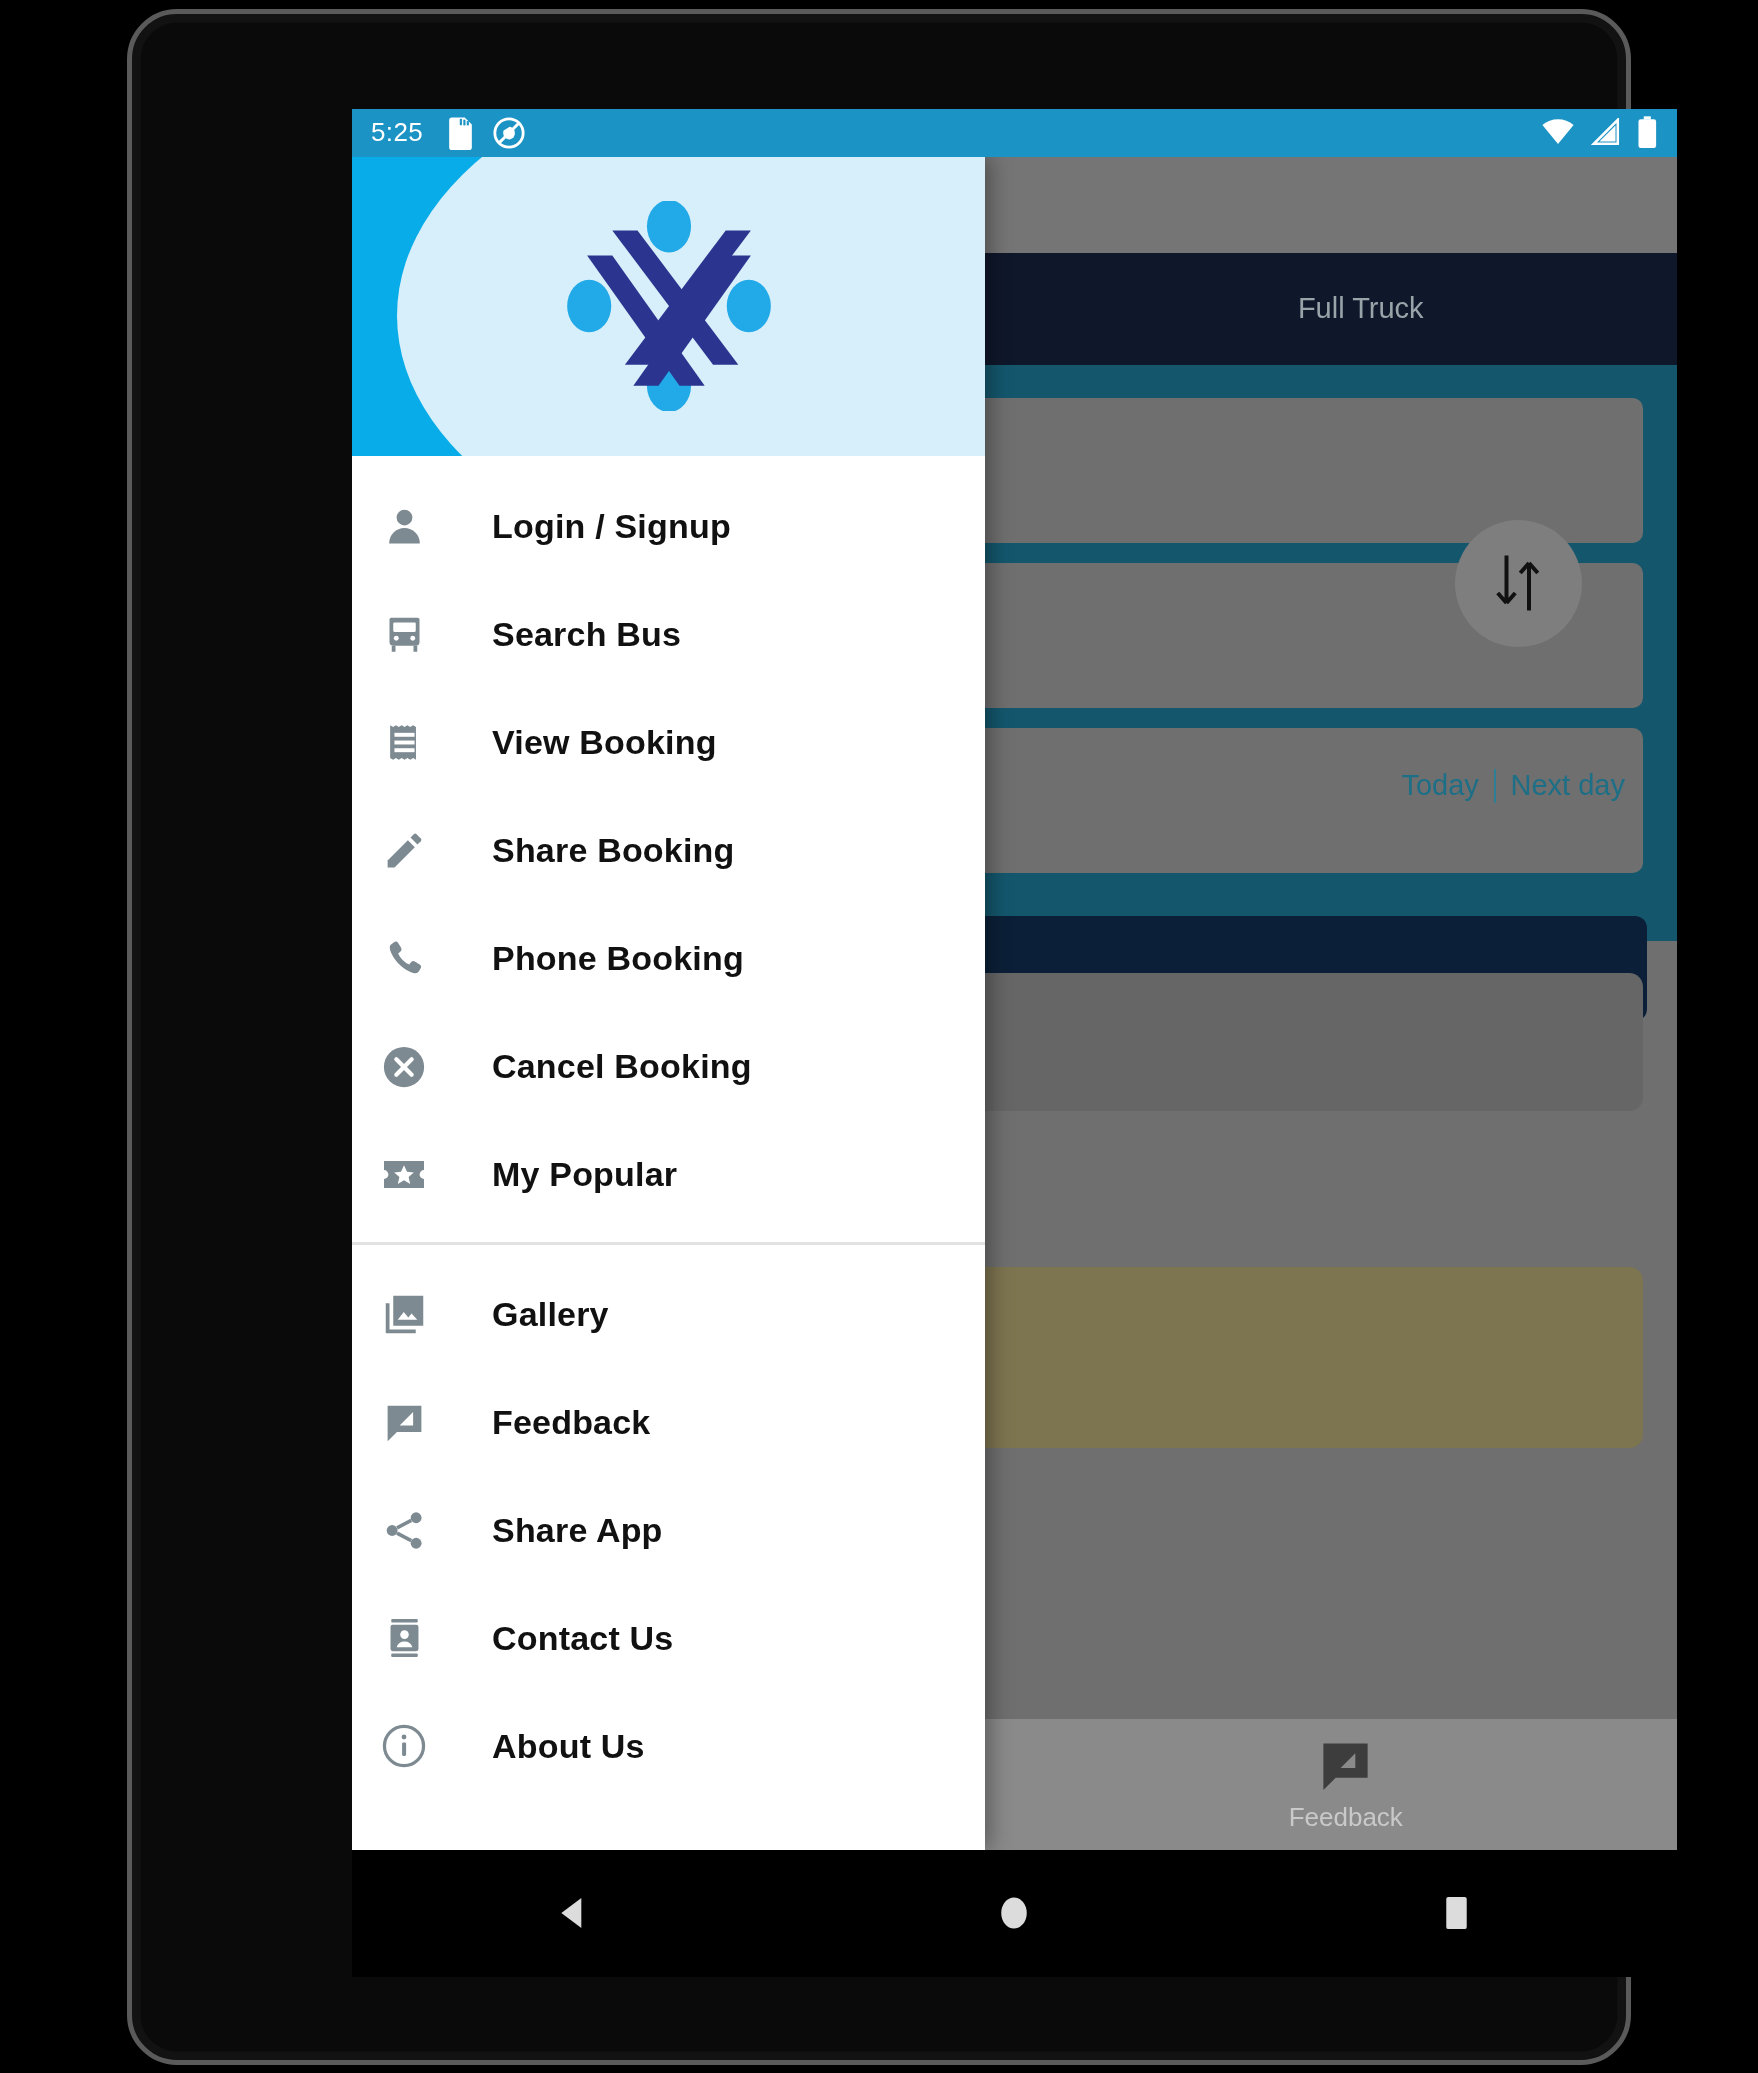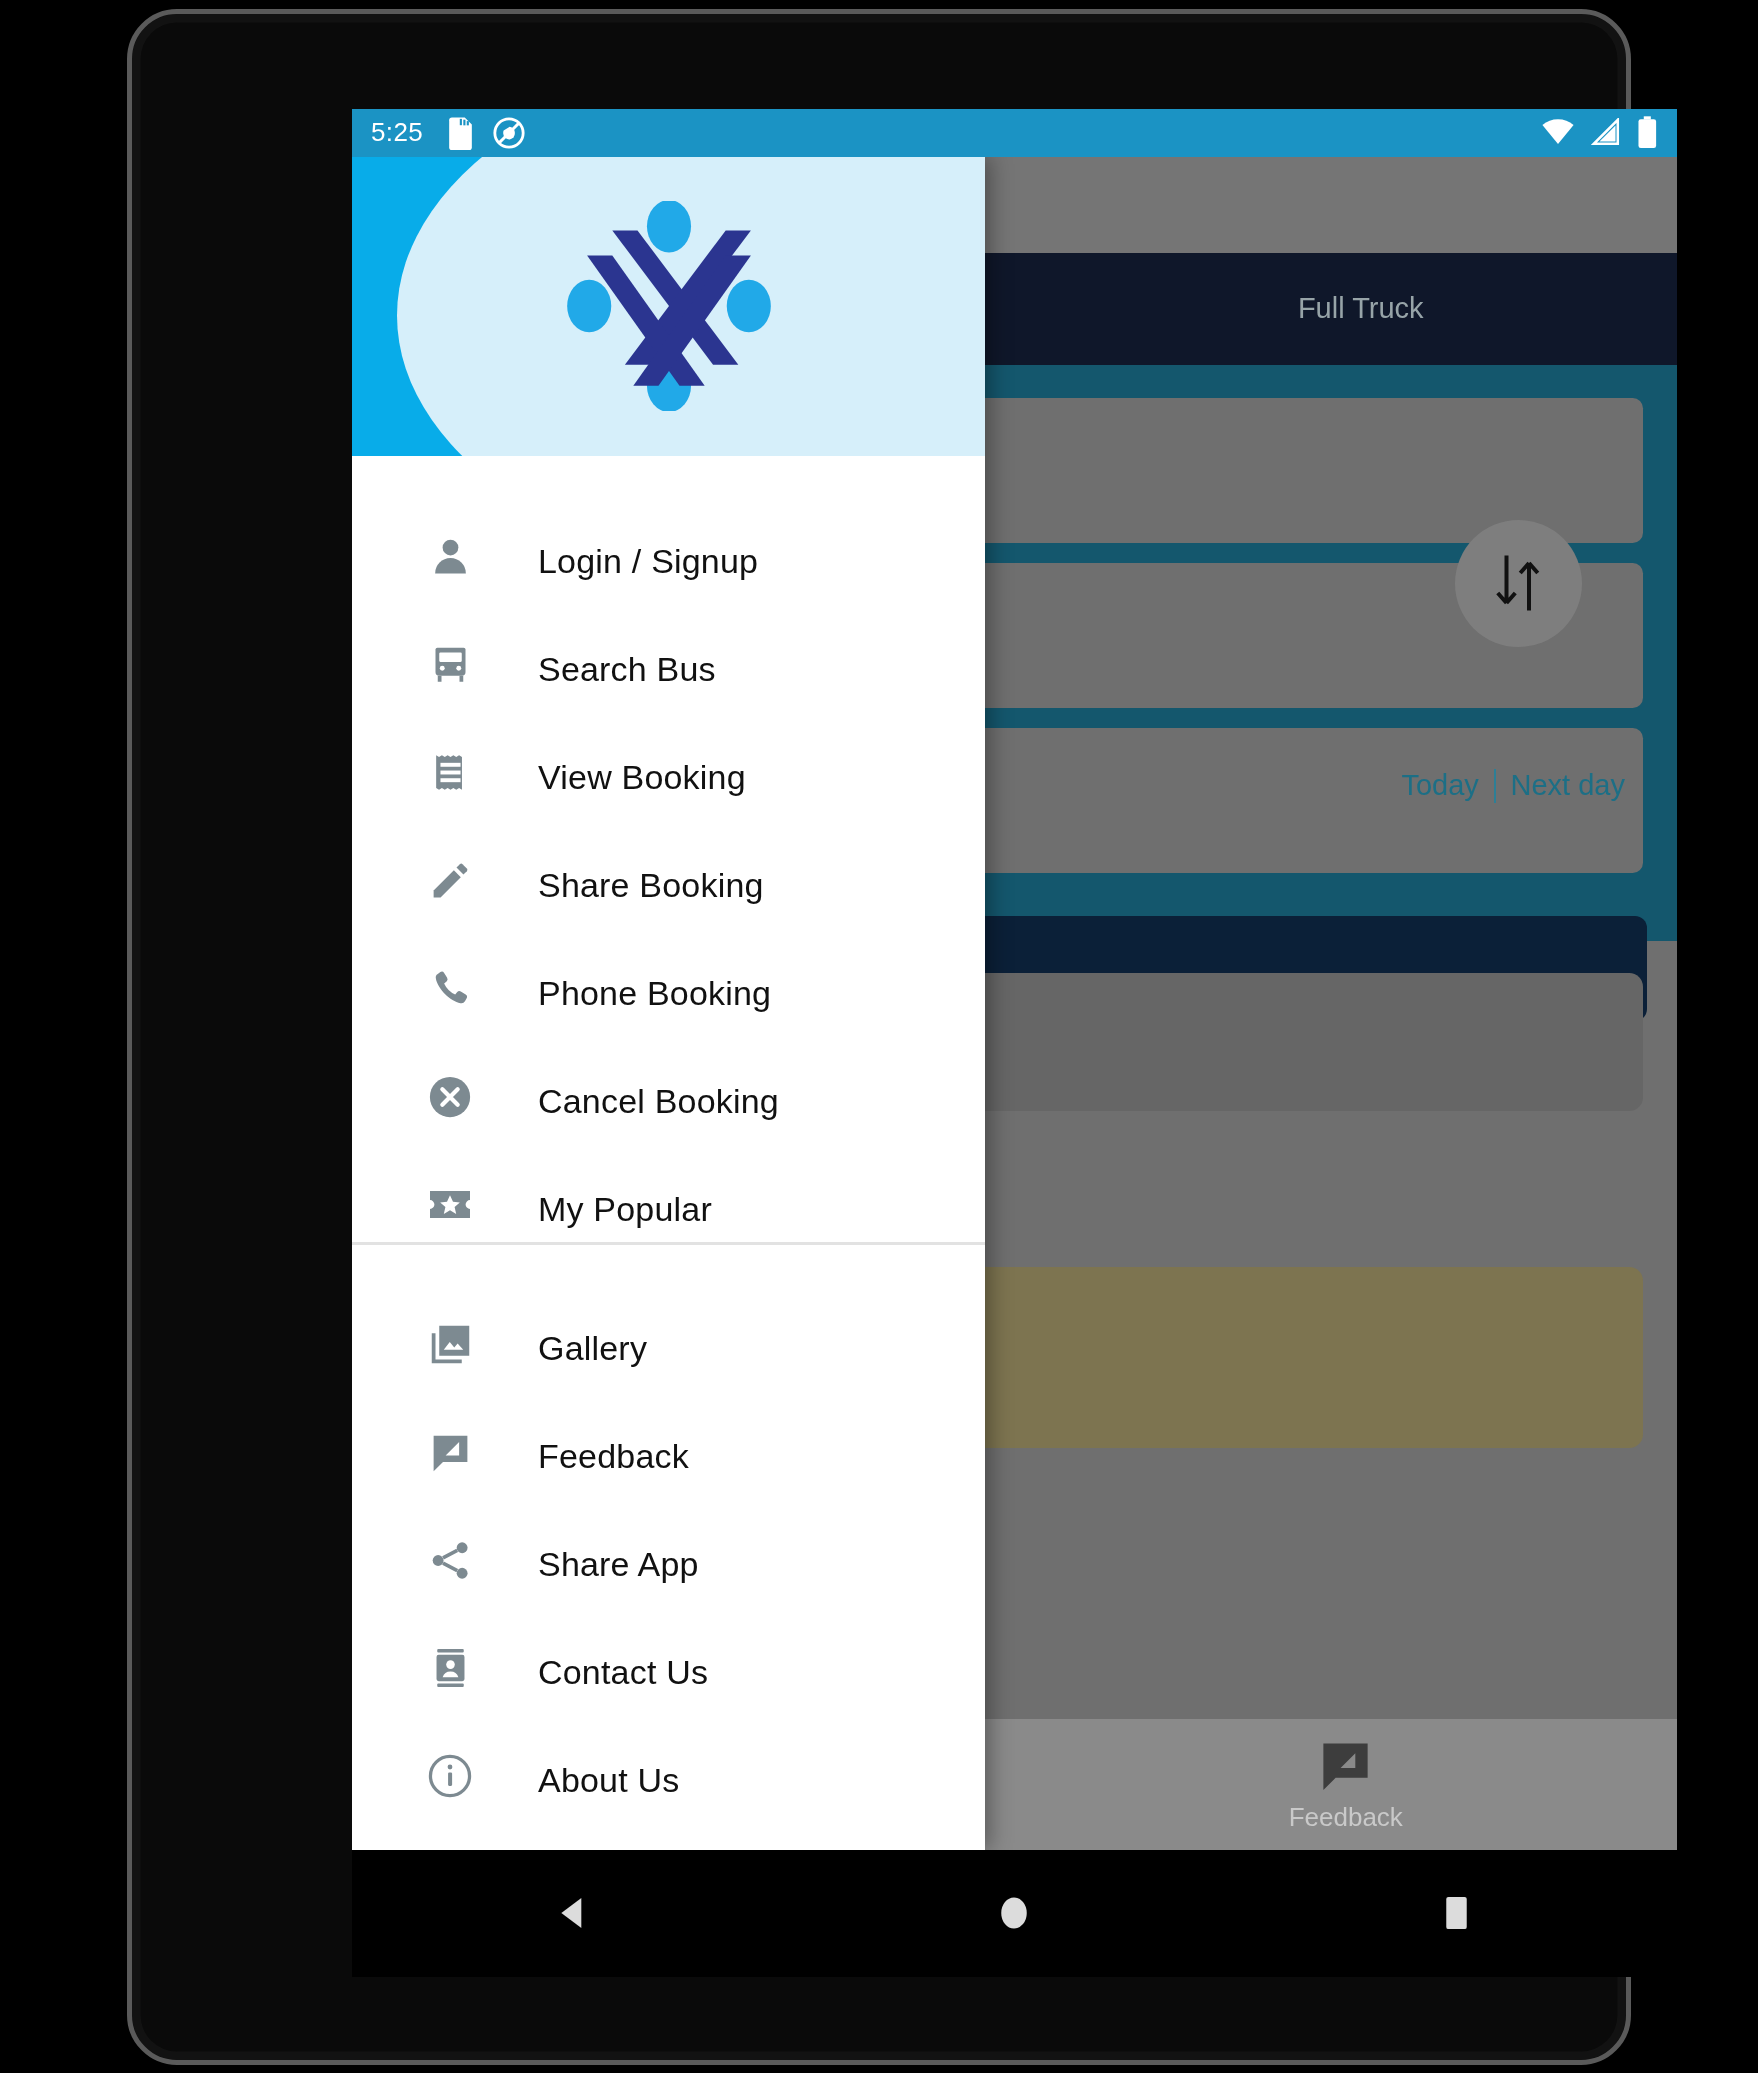--- a/index.html
+++ b/index.html
@@ -108,21 +108,21 @@
   #drawer-header-curve{
     position:absolute; left:45px; top:-114px; width:912px; height:545px;
     background:#D6EFFA; border-radius:50%;
   }
   #drawer-logo{
     position:absolute; left:50%; top:50%; transform:translate(-50%,-50%);
     width:210px; height:210px;
   }
   #drawer-menu{ padding-top:17px; }
   .menu-item{
-    display:flex; align-items:flex-end; height:108px; padding-left:74px; cursor:pointer;
+    display:flex; align-items:center; height:108px; padding-left:28px; cursor:pointer;font-weight:bold;
   }
   .menu-icon{ width:48px; height:48px; display:flex; align-items:center; justify-content:center; flex:0 0 48px; }
   .menu-label{
     margin-left:64px; font-size:34px; color:#111; letter-spacing:0.2px;
   }
   #drawer-divider{ height:2.6px; background:#e2e2e2; margin:13.8px 0 15.5px 0; }
 
   
   #android-nav{
     position:absolute; left:220px; top:1836px; width:1325px; height:127px;

